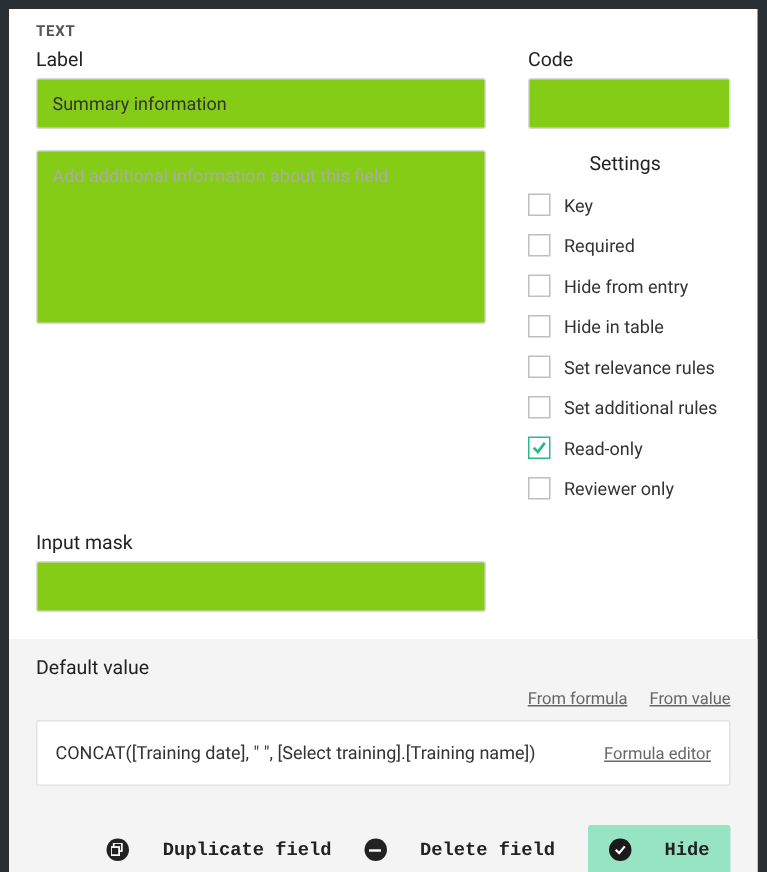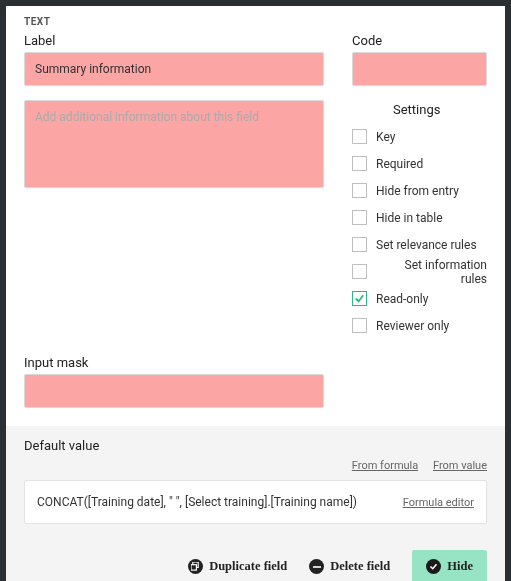--- a/index.html
+++ b/index.html
@@ -40,34 +40,33 @@
   }
   .field-label.settings { margin-top: 2px; margin-left: 41px; }
   input[type=text], textarea {
     width: 100%;
     border: 1px solid #d9d9d9;
     border-radius: 2px;
     padding: 9px 10px;
     font-size: 12px;
     font-family: inherit;
     color: #333;
-    background: #fca5a5;
+    background: #84cc16;
   }
   textarea {
     resize: none;
-    height: 88px;
+    height: 116px;
   }
   textarea::placeholder, input::placeholder { color: #aaa; }
   .gap { height: 14px; }
   .chk-list { margin-top: 6px; }
   .chk-row {
     display: flex;
     align-items: center;
     height: 27px;
-    text-align: right;
   }
   .chk {
     width: 15px;
     height: 15px;
     border: 1px solid #bfbfbf;
     margin-right: 9px;
     display: flex;
     align-items: center;
     justify-content: center;
     cursor: pointer;
@@ -135,21 +134,22 @@
   .footer-btn {
     display: inline-flex;
     align-items: center;
     font-size: 12.5px;
     font-weight: 600;
     color: #222;
     cursor: pointer;
     border: none;
     background: transparent;
     padding: 0;
-    font-family: Liberation Serif, serif;
+    font-family: Liberation Mono, monospace;
+    gap: 16px;
   }
   .footer-btn .ico {
     width: 15px;
     height: 15px;
     margin-right: 6px;
     display: inline-flex;
     align-items: center;
     justify-content: center;
     border-radius: 50%;
     background: #222;
@@ -205,21 +205,21 @@
             <div class="chk-row">
               <div class="chk"></div>
               <span class="chk-label">Hide in table</span>
             </div>
             <div class="chk-row">
               <div class="chk"></div>
               <span class="chk-label">Set relevance rules</span>
             </div>
             <div class="chk-row">
               <div class="chk"></div>
-              <span class="chk-label">Set information rules</span>
+              <span class="chk-label">Set additional rules</span>
             </div>
             <div class="chk-row">
               <div class="chk checked">
                 <svg width="11" height="11" viewBox="0 0 12 12">
                   <path d="M2 6 L5 9 L10 2.5" fill="none" stroke="#2bba85" stroke-width="2"></path>
                 </svg>
               </div>
               <span class="chk-label">Read-only</span>
             </div>
             <div class="chk-row">

